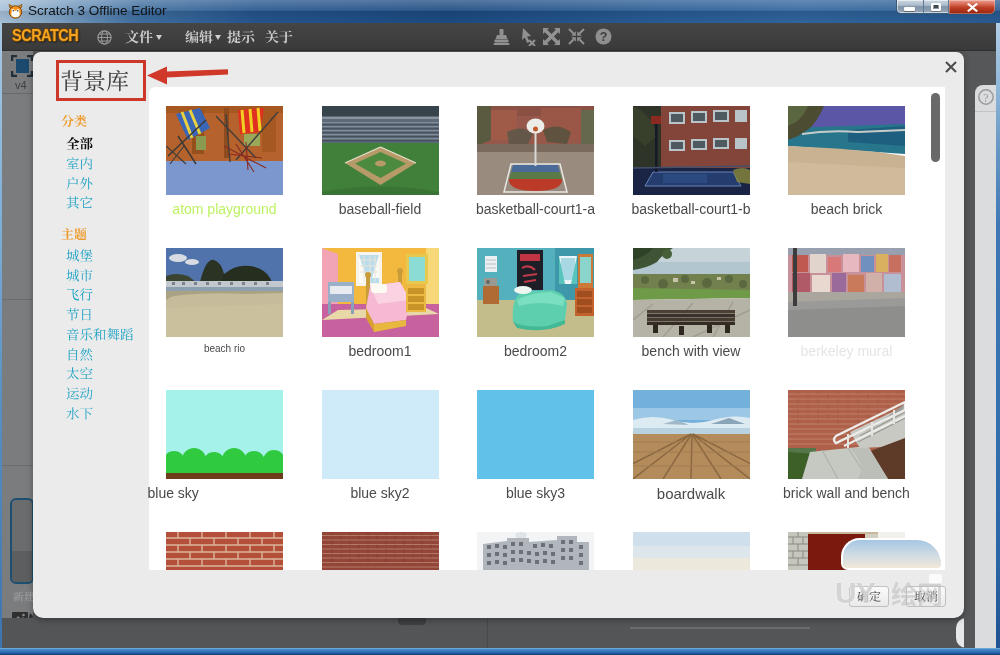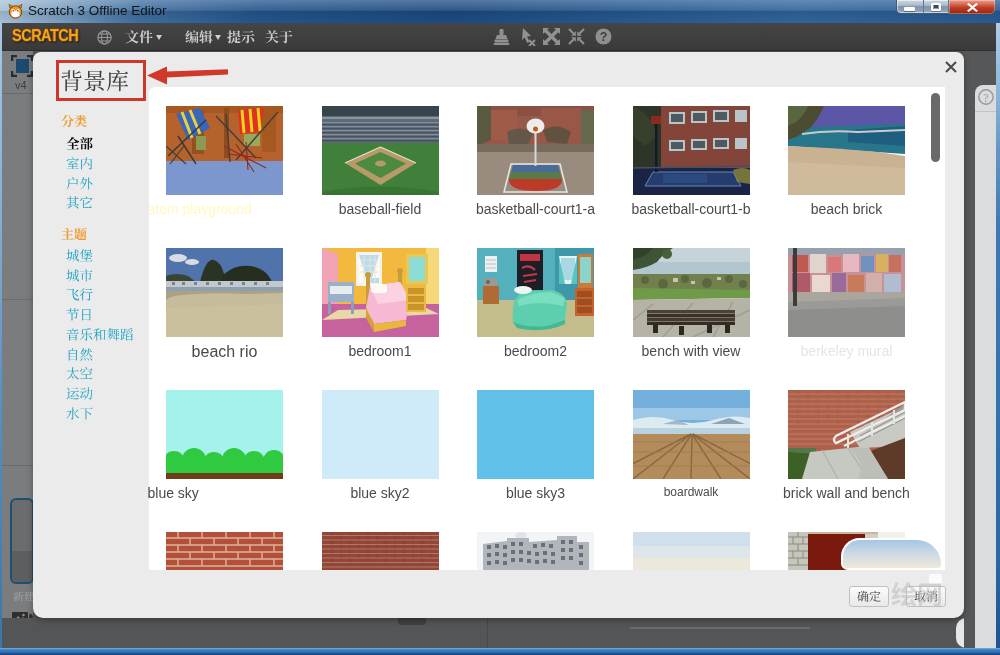--- a/index.html
+++ b/index.html
@@ -196,21 +196,21 @@
 <rect y="55" width="117" height="34" fill="#7b97ce"></rect>
 <path d="M10 8 L34 2 L44 22 L22 34 Z" fill="#3a66b8"></path>
         <path d="M16 6 L26 32 M24 4 L34 28" stroke="#e8d040" stroke-width="3" fill="none"></path>
 <path d="M72 4 L98 2 L94 26 L74 28 Z" fill="#e03020"></path>
         <path d="M76 4 L78 27 M84 3 L86 26 M92 2 L94 25" stroke="#f0d020" stroke-width="3"></path>
 <path d="M2 50 L40 14 M30 58 L12 30" stroke="#3a3836" stroke-width="1.4"></path>
 <path d="M50 10 L90 52 M112 6 L70 54 M60 8 L64 56" stroke="#413f3c" stroke-width="1.4"></path>
 <path d="M58 40 L100 62 M62 48 L96 52 M70 38 L88 66 M80 36 L82 64" stroke="#8a2a22" stroke-width="1.1"></path>
 <path d="M0 40 L20 58 M18 40 L4 58" stroke="#413f3c" stroke-width="1.2"></path>
       </svg></div>
-<div class="abs" style="left:147.5px;top:201.0px;width:154px;font-size:14px;color:#fef9c3">atom playground</div>
+<div class="abs" style="left:147.5px;top:201.0px;width:154px;text-align:center;font-size:14px;color:#bef264">atom playground</div>
 <div class="abs" style="left:321.5px;top:106px"><svg width="117" height="89" viewBox="0 0 117 89">
         <rect width="117" height="12" fill="#37444c"></rect>
 <rect y="10" width="117" height="28" fill="#5d6a78"></rect>
 <rect y="11" width="117" height="2" fill="#8a95a0"></rect>
 <g fill="#8a94a2" opacity=".8">
           <rect y="16" width="117" height="1.2"></rect>
           <rect y="20" width="117" height="1.2"></rect>
           <rect y="24" width="117" height="1.2"></rect>
           <rect y="28" width="117" height="1.2"></rect>
           <rect y="32" width="117" height="1.2"></rect>
@@ -313,21 +313,21 @@
           <rect x="64" y="34" width="3" height="3"></rect>
           <rect x="76" y="34" width="3" height="3"></rect>
           <rect x="88" y="34" width="3" height="3"></rect>
           <rect x="100" y="34" width="3" height="3"></rect>
         </g>
 <rect y="39" width="117" height="4" fill="#8ca0b0"></rect>
 <rect y="43" width="117" height="46" fill="#c6bb9a"></rect>
 <path d="M8 48 Q40 44 80 46 L117 45 L117 43 L0 43 L0 52 Q4 49 8 48 Z" fill="#aaa284"></path>
 <path d="M0 60 L117 56 L117 89 L0 89 Z" fill="#cbc09e"></path>
       </svg></div>
-<div class="abs" style="left:147.5px;top:343.0px;width:154px;text-align:center;font-size:16px;color:#4a4a4a">beach rio</div>
+<div class="abs" style="left:147.5px;top:343.0px;width:154px;text-align:center;font-size:10px;color:#4a4a4a">beach rio</div>
 <div class="abs" style="left:321.5px;top:248px"><svg width="117" height="89" viewBox="0 0 117 89">
         <rect width="117" height="56" fill="#f2b93e"></rect>
 <path d="M0 0 L16 6 L16 62 L0 72 Z" fill="#f0a4b4"></path>
 <path d="M104 0 L117 0 L117 66 L104 60 Z" fill="#f6d878"></path>
 <rect y="56" width="117" height="33" fill="#c7629e"></rect>
 <path d="M0 72 L16 62 L104 60 L117 66 L117 89 L0 89 Z" fill="#c7629e"></path>
 <path d="M16 62 L104 60 L117 66 L0 72 Z" fill="#e8d8a8"></path>
 <rect x="34" y="4" width="26" height="34" fill="#f8f4ec"></rect>
         <rect x="37" y="7" width="20" height="28" fill="#b8dcec"></rect>
 <path d="M37 7 L46 35 L37 35 Z" fill="#fdfbf6"></path>
@@ -466,21 +466,21 @@
         <rect width="117" height="40" fill="#74b0dc"></rect>
 <rect y="18" width="117" height="12" fill="#9cc8e6"></rect>
 <path d="M0 30 Q20 24 40 30 T80 30 T117 28 L117 40 L0 40 Z" fill="#dceaf2"></path>
 <path d="M78 34 L96 28 L112 34 Z" fill="#8aa4b8"></path>
         <path d="M30 34 L44 30 L56 35 Z" fill="#a0b8c8"></path>
 <rect y="38" width="117" height="6" fill="#b8d2e0"></rect>
 <path d="M0 44 L117 44 L117 89 L0 89 Z" fill="#b48c5c"></path>
 <path d="M58 44 L-30 89 M58 44 L0 89 M58.5 44 L30 89 M59 44 L58 89 M59 44 L88 89 M59.5 44 L117 89 M60 44 L147 89" stroke="#8a6840" stroke-width="1.5" fill="none"></path>
 <path d="M0 52 L117 52 M0 62 L117 62 M0 76 L117 76" stroke="#a07c50" stroke-width="1" fill="none"></path>
       </svg></div>
-<div class="abs" style="left:614.0px;top:485.0px;width:154px;text-align:center;font-size:12px;color:#4a4a4a">boardwalk</div>
+<div class="abs" style="left:614.0px;top:485.0px;width:154px;text-align:center;font-size:15px;color:#4a4a4a">boardwalk</div>
 <div class="abs" style="left:788px;top:390px"><svg width="117" height="89" viewBox="0 0 117 89">
         <rect width="117" height="89" fill="#ae604a"></rect>
 <g stroke="#c8937e" stroke-width="0.9" opacity=".75">
           <path d="M0 4 L117 4 M0 9 L117 9 M0 14 L117 14 M0 19 L117 19 M0 24 L117 24 M0 29 L117 29 M0 34 L117 34 M0 39 L117 39 M0 44 L117 44 M0 49 L117 49 M0 54 L117 54"></path>
         </g>
 <g stroke="#934a38" stroke-width="0.7" opacity=".5">
           <path d="M10 0 L10 4 M30 0 L30 4 M50 0 L50 4 M70 0 L70 4 M90 0 L90 4 M110 0 L110 4 M20 4 L20 9 M40 4 L40 9 M60 4 L60 9 M80 4 L80 9 M100 4 L100 9 M10 9 L10 14 M30 9 L30 14 M50 9 L50 14 M70 9 L70 14 M90 9 L90 14 M110 9 L110 14 M20 14 L20 19 M40 14 L40 19 M60 14 L60 19 M80 14 L80 19 M100 14 L100 19 M10 19 L10 24 M30 19 L30 24 M50 19 L50 24 M70 19 L70 24 M90 19 L90 24 M110 19 L110 24 M20 24 L20 29 M40 24 L40 29 M60 24 L60 29 M80 24 L80 29 M100 24 L100 29 M10 29 L10 34 M30 29 L30 34 M50 29 L50 34 M70 29 L70 34 M90 29 L90 34 M110 29 L110 34"></path>
         </g>
 <path d="M62 42 L117 16 L117 56 L72 58 Z" fill="#c9c9c3"></path>
 <path d="M70 52 L117 28 M72 46 L117 22 M78 40 L117 18 M86 36 L117 16 M94 32 L117 14" stroke="#9a9a94" stroke-width="1.2" fill="none"></path>
@@ -572,15 +572,16 @@
 <div class="abs" style="left:906px;top:586px;width:40px;height:21px;background:linear-gradient(180deg,#fbfbfb,#e9e9e9);border:1px solid #c0c0c0;border-radius:3px;"></div>
 <div style="position:absolute;left:857.0px;top:586.6px;"><svg width="24.0" height="17.2" viewBox="0 0 24.0 17.2">
         <path fill="#3d3d3d" d="M2.2 12.6V8.8H3.8V12.6ZM4.4 4.3 3.8 5.0H0.5L0.6 5.3H2.1C1.8 7.4 1.3 9.5 0.4 11.1L0.6 11.2C0.9 10.8 1.2 10.3 1.5 9.8V14.3H1.6C2.0 14.3 2.2 14.1 2.2 14.1V12.9H3.8V13.8H3.9C4.2 13.8 4.5 13.6 4.5 13.5V9.0C4.8 8.9 5.0 8.8 5.0 8.7L4.1 8.0L3.7 8.5H2.4L2.1 8.4C2.5 7.4 2.8 6.4 3.0 5.3H5.1C5.2 5.3 5.4 5.3 5.4 5.1C5.0 4.8 4.4 4.3 4.4 4.3ZM8.6 11.2V9.4H10.3V11.2ZM7.7 4.2 6.5 3.7C6.1 5.3 5.3 6.8 4.5 7.8L4.7 7.9C5.0 7.7 5.3 7.4 5.5 7.1V9.7C5.5 11.5 5.4 13.2 4.2 14.6L4.4 14.8C5.5 13.9 6.0 12.7 6.1 11.6H7.9V14.4H8.0C8.3 14.4 8.6 14.2 8.6 14.1V11.6H10.3V13.6C10.3 13.8 10.2 13.8 10.1 13.8C9.7 13.8 9.1 13.7 9.1 13.7V13.9C9.5 14.0 9.8 14.1 9.9 14.2C10.0 14.3 10.0 14.5 10.0 14.7C10.9 14.6 11.1 14.3 11.1 13.7V7.5C11.2 7.4 11.4 7.4 11.5 7.3L10.6 6.5L10.3 7.0H8.3C8.8 6.6 9.4 5.9 9.8 5.5C10.0 5.4 10.1 5.4 10.2 5.3L9.3 4.5L8.8 5.0H7.0L7.3 4.4C7.5 4.4 7.7 4.3 7.7 4.2ZM7.9 11.2H6.2C6.3 10.7 6.3 10.2 6.3 9.7V9.4H7.9ZM8.6 9.0V7.3H10.3V9.0ZM7.9 9.0H6.3V7.3H7.9ZM5.9 6.7C6.2 6.3 6.5 5.9 6.8 5.4H8.8C8.6 5.9 8.3 6.6 8.0 7.0H6.4Z M17.2 3.7 17.1 3.8C17.6 4.2 18.0 4.9 18.0 5.4C18.9 6.0 19.6 4.3 17.2 3.7ZM14.0 5.0 13.8 5.0C13.9 5.8 13.4 6.5 12.9 6.7C12.7 6.9 12.5 7.1 12.6 7.4C12.7 7.7 13.2 7.7 13.5 7.5C13.9 7.3 14.2 6.8 14.2 6.0H22.0C21.9 6.4 21.7 6.9 21.6 7.2L21.7 7.3C22.2 7.0 22.7 6.5 23.0 6.1C23.3 6.1 23.4 6.1 23.5 6.0L22.5 5.1L22.0 5.6H14.2C14.1 5.4 14.1 5.2 14.0 5.0ZM21.1 7.0 20.5 7.7H13.9L14.0 8.1H17.6V13.4C16.6 13.1 15.9 12.5 15.3 11.3C15.5 10.8 15.7 10.3 15.8 9.8C16.0 9.8 16.2 9.7 16.2 9.5L15.0 9.2C14.7 11.1 14.0 13.3 12.4 14.6L12.6 14.7C13.9 14.0 14.7 12.8 15.2 11.6C16.2 14.0 17.7 14.5 20.4 14.5C21.1 14.5 22.5 14.5 23.1 14.5C23.1 14.2 23.3 13.9 23.6 13.9V13.7C22.8 13.7 21.2 13.7 20.5 13.7C19.7 13.7 19.0 13.7 18.4 13.6V10.6H21.8C21.9 10.6 22.1 10.6 22.1 10.4C21.7 10.1 21.0 9.6 21.0 9.6L20.5 10.3H18.4V8.1H21.8C22.0 8.1 22.1 8.0 22.2 7.9C21.7 7.5 21.1 7.0 21.1 7.0Z"></path>
       </svg></div>
 <div style="position:absolute;left:914.0px;top:586.6px;"><svg width="24.0" height="17.2" viewBox="0 0 24.0 17.2">
         <path fill="#3d3d3d" d="M8.2 11.5C7.5 12.7 6.7 13.7 5.5 14.5L5.7 14.7C6.9 14.0 7.8 13.1 8.6 12.1C9.2 13.2 10.0 14.0 11.0 14.7C11.1 14.4 11.4 14.1 11.7 14.1L11.7 14.0C10.7 13.4 9.8 12.6 9.0 11.5C10.0 10.0 10.6 8.2 10.9 6.5C11.2 6.4 11.3 6.4 11.4 6.3L10.5 5.5L10.0 6.0H5.8L5.9 6.3H6.7C7.0 8.3 7.5 10.1 8.2 11.5ZM8.6 10.9C7.8 9.6 7.3 8.1 7.0 6.3H10.1C9.8 7.9 9.3 9.5 8.6 10.9ZM6.1 4.1 5.6 4.8H0.5L0.6 5.1H1.7V12.1C1.2 12.2 0.7 12.3 0.4 12.3L0.9 13.3C1.1 13.3 1.2 13.2 1.2 13.0C2.5 12.6 3.7 12.2 4.7 11.9V14.8H4.8C5.2 14.8 5.5 14.6 5.5 14.5V11.6L7.1 11.0L7.0 10.8L5.5 11.2V5.1H6.9C7.0 5.1 7.1 5.1 7.2 4.9C6.8 4.6 6.1 4.1 6.1 4.1ZM4.7 11.4 2.5 11.9V9.8H4.7ZM4.7 9.4H2.5V7.4H4.7ZM4.7 7.1H2.5V5.1H4.7Z M13.5 11.4C13.4 11.4 13.0 11.4 13.0 11.4V11.6C13.2 11.7 13.4 11.7 13.6 11.8C13.8 12.0 13.9 12.9 13.7 14.1C13.8 14.5 13.9 14.7 14.1 14.7C14.5 14.7 14.8 14.4 14.8 13.9C14.8 12.9 14.5 12.4 14.5 11.8C14.5 11.5 14.6 11.2 14.7 10.8C14.9 10.2 15.9 7.3 16.5 5.8L16.3 5.7C14.0 10.7 14.0 10.7 13.8 11.1C13.7 11.4 13.6 11.4 13.5 11.4ZM12.6 6.6 12.5 6.7C13.0 7.0 13.7 7.6 13.9 8.1C14.7 8.6 15.2 6.9 12.6 6.6ZM13.6 3.9 13.5 4.1C14.0 4.4 14.7 5.1 15.0 5.7C15.9 6.2 16.3 4.3 13.6 3.9ZM23.1 4.8 22.0 4.2C21.8 4.9 21.4 6.1 20.9 6.9L21.1 7.1C21.7 6.4 22.3 5.5 22.7 5.0C23.0 5.0 23.1 5.0 23.1 4.8ZM16.6 4.5 16.4 4.5C17.0 5.1 17.7 6.0 17.8 6.8C18.6 7.4 19.2 5.6 16.6 4.5ZM21.9 11.4H17.4V9.8H21.9ZM17.4 14.4V11.8H21.9V13.5C21.9 13.7 21.8 13.8 21.6 13.8C21.4 13.8 20.3 13.7 20.3 13.7V13.9C20.8 14.0 21.1 14.1 21.3 14.2C21.4 14.3 21.5 14.5 21.5 14.8C22.5 14.7 22.7 14.3 22.7 13.6V8.0C22.9 7.9 23.1 7.8 23.2 7.7L22.2 7.0L21.8 7.5H20.1V4.2C20.3 4.1 20.4 4.0 20.5 3.9L19.3 3.8V7.5H17.5L16.7 7.1V14.7H16.8C17.1 14.7 17.4 14.5 17.4 14.4ZM21.9 9.5H17.4V7.8H21.9Z"></path>
       </svg></div>
 <div class="abs" style="left:841px;top:538px;width:104px;height:32px;background:#fff;border-radius:22px 30px 8px 8px"></div>
 <div class="abs" style="left:843px;top:540px;width:98px;height:28px;background:linear-gradient(180deg,#a6c6e4 0%,#cddae4 50%,#f0e8d8 100%);border-radius:18px 26px 4px 4px"></div>
 <div class="abs" style="left:929px;top:574px;width:13px;height:10px;background:rgba(255,255,255,.8);border-radius:2px"></div>
+<div class="abs" style="left:835px;top:576px;width:120px;height:34px;font-weight:bold;font-size:30px;letter-spacing:-1px;color:rgba(185,185,185,.6);text-shadow:0 0 2px rgba(255,255,255,.9)">UY</div>
 <div class="abs" style="left:891px;top:574.3px;opacity:.55"><svg width="52.0" height="37.6" viewBox="0 0 52.0 37.6">
         <path fill="#bcbcbc" d="M0.8 28.4 1.5 31.4C3.9 30.5 6.8 29.3 9.6 28.1L9.0 25.5C6.0 26.6 2.9 27.7 0.8 28.4ZM1.5 19.4C1.9 19.2 2.4 19.1 4.3 18.8C3.6 20.0 3.0 20.9 2.6 21.3C1.9 22.2 1.4 22.8 0.7 23.0C1.1 23.7 1.5 25.2 1.7 25.8C2.3 25.4 3.4 25.0 9.2 23.5C9.1 22.9 9.1 21.7 9.1 20.9L5.7 21.6C7.3 19.5 8.7 17.1 9.8 14.8L7.2 13.2C6.8 14.2 6.3 15.2 5.8 16.2L4.1 16.3C5.4 14.2 6.7 11.5 7.5 9.1L4.6 7.8C3.9 10.9 2.4 14.2 1.9 15.0C1.4 15.9 1.0 16.4 0.5 16.6C0.8 17.4 1.3 18.8 1.5 19.4ZM16.5 7.9C14.9 11.3 12.2 14.4 9.3 16.3C9.7 17.0 10.5 18.7 10.7 19.4C11.3 19.0 12.0 18.5 12.6 17.9V19.3H21.9V17.5C22.5 18.1 23.1 18.6 23.7 19.0C24.0 18.2 24.6 16.8 25.2 16.0C23.0 14.6 20.4 12.1 18.8 10.0L19.3 8.9ZM20.9 16.5H14.0C15.2 15.3 16.3 13.9 17.3 12.5C18.4 13.8 19.6 15.2 20.9 16.5ZM10.6 32.1C11.4 31.7 12.7 31.5 21.3 30.6C21.7 31.3 21.9 32.0 22.1 32.6L24.8 31.3C24.2 29.5 22.6 26.8 21.2 24.8L18.7 25.8C19.2 26.5 19.7 27.4 20.1 28.2L14.7 28.6C15.6 27.1 16.6 25.4 17.4 24.0H24.2V21.1H10.3V24.0H14.1C13.3 25.5 11.9 27.8 11.4 28.3C11.0 28.9 10.2 29.1 9.7 29.2C10.0 29.8 10.4 31.3 10.6 32.1Z M34.3 21.3C33.5 23.6 32.5 25.6 31.1 27.2V17.5C32.2 18.6 33.3 20.0 34.3 21.3ZM28.0 9.5V32.4H31.1V28.1C31.8 28.5 32.6 29.1 32.9 29.4C34.3 27.9 35.4 26.0 36.3 23.9C36.8 24.7 37.4 25.4 37.8 26.1L39.6 23.9C39.0 23.0 38.2 21.9 37.3 20.7C37.9 18.6 38.3 16.4 38.6 13.9L35.9 13.6C35.7 15.2 35.4 16.7 35.1 18.1C34.3 17.2 33.4 16.2 32.6 15.3L31.1 17.0V12.5H46.9V28.7C46.9 29.2 46.7 29.4 46.2 29.4C45.7 29.4 43.7 29.4 42.1 29.3C42.6 30.1 43.1 31.6 43.3 32.4C45.8 32.4 47.4 32.4 48.5 31.9C49.7 31.4 50.0 30.5 50.0 28.7V9.5ZM38.2 17.2C39.3 18.4 40.5 19.8 41.5 21.2C40.6 24.0 39.3 26.3 37.5 28.0C38.2 28.3 39.4 29.2 39.9 29.6C41.3 28.1 42.5 26.2 43.4 24.0C44.0 25.0 44.5 25.9 44.8 26.7L46.9 24.7C46.4 23.6 45.5 22.2 44.5 20.7C45.0 18.6 45.4 16.4 45.8 13.9L43.0 13.6C42.8 15.1 42.6 16.6 42.3 17.9C41.6 17.1 40.8 16.2 40.1 15.5Z"></path>
       </svg></div>
 </div>
 </body></html>

